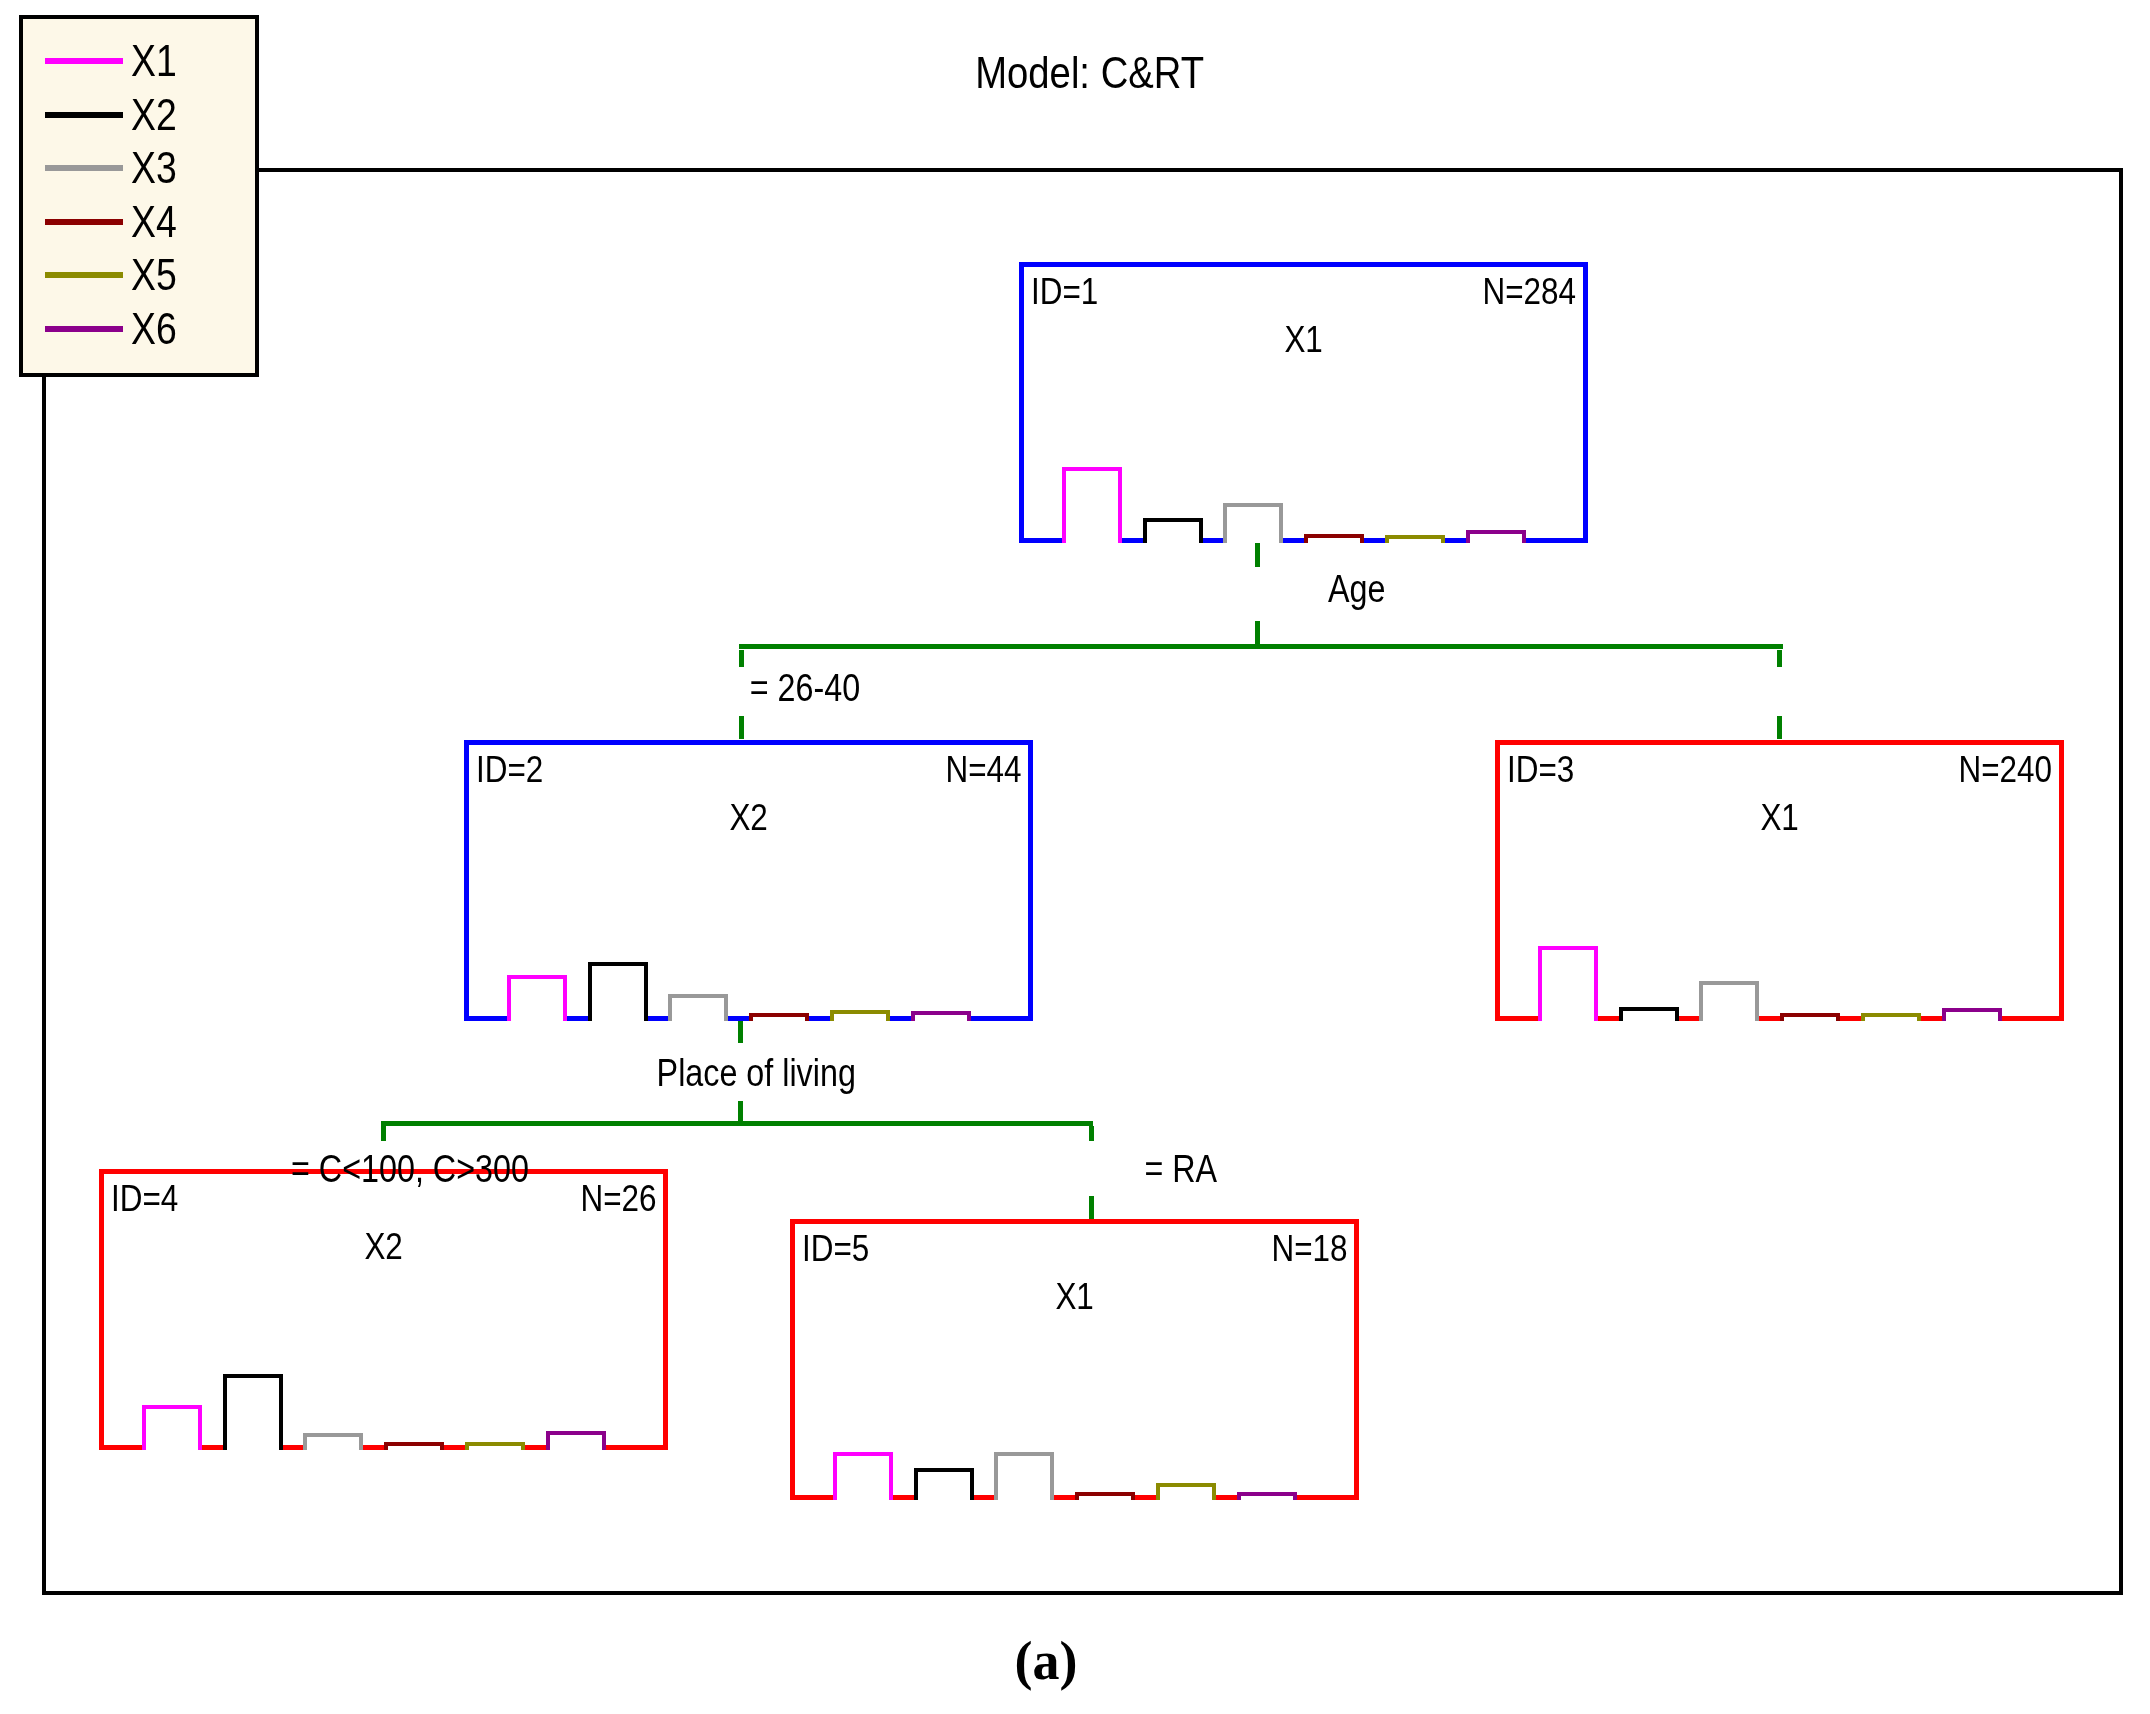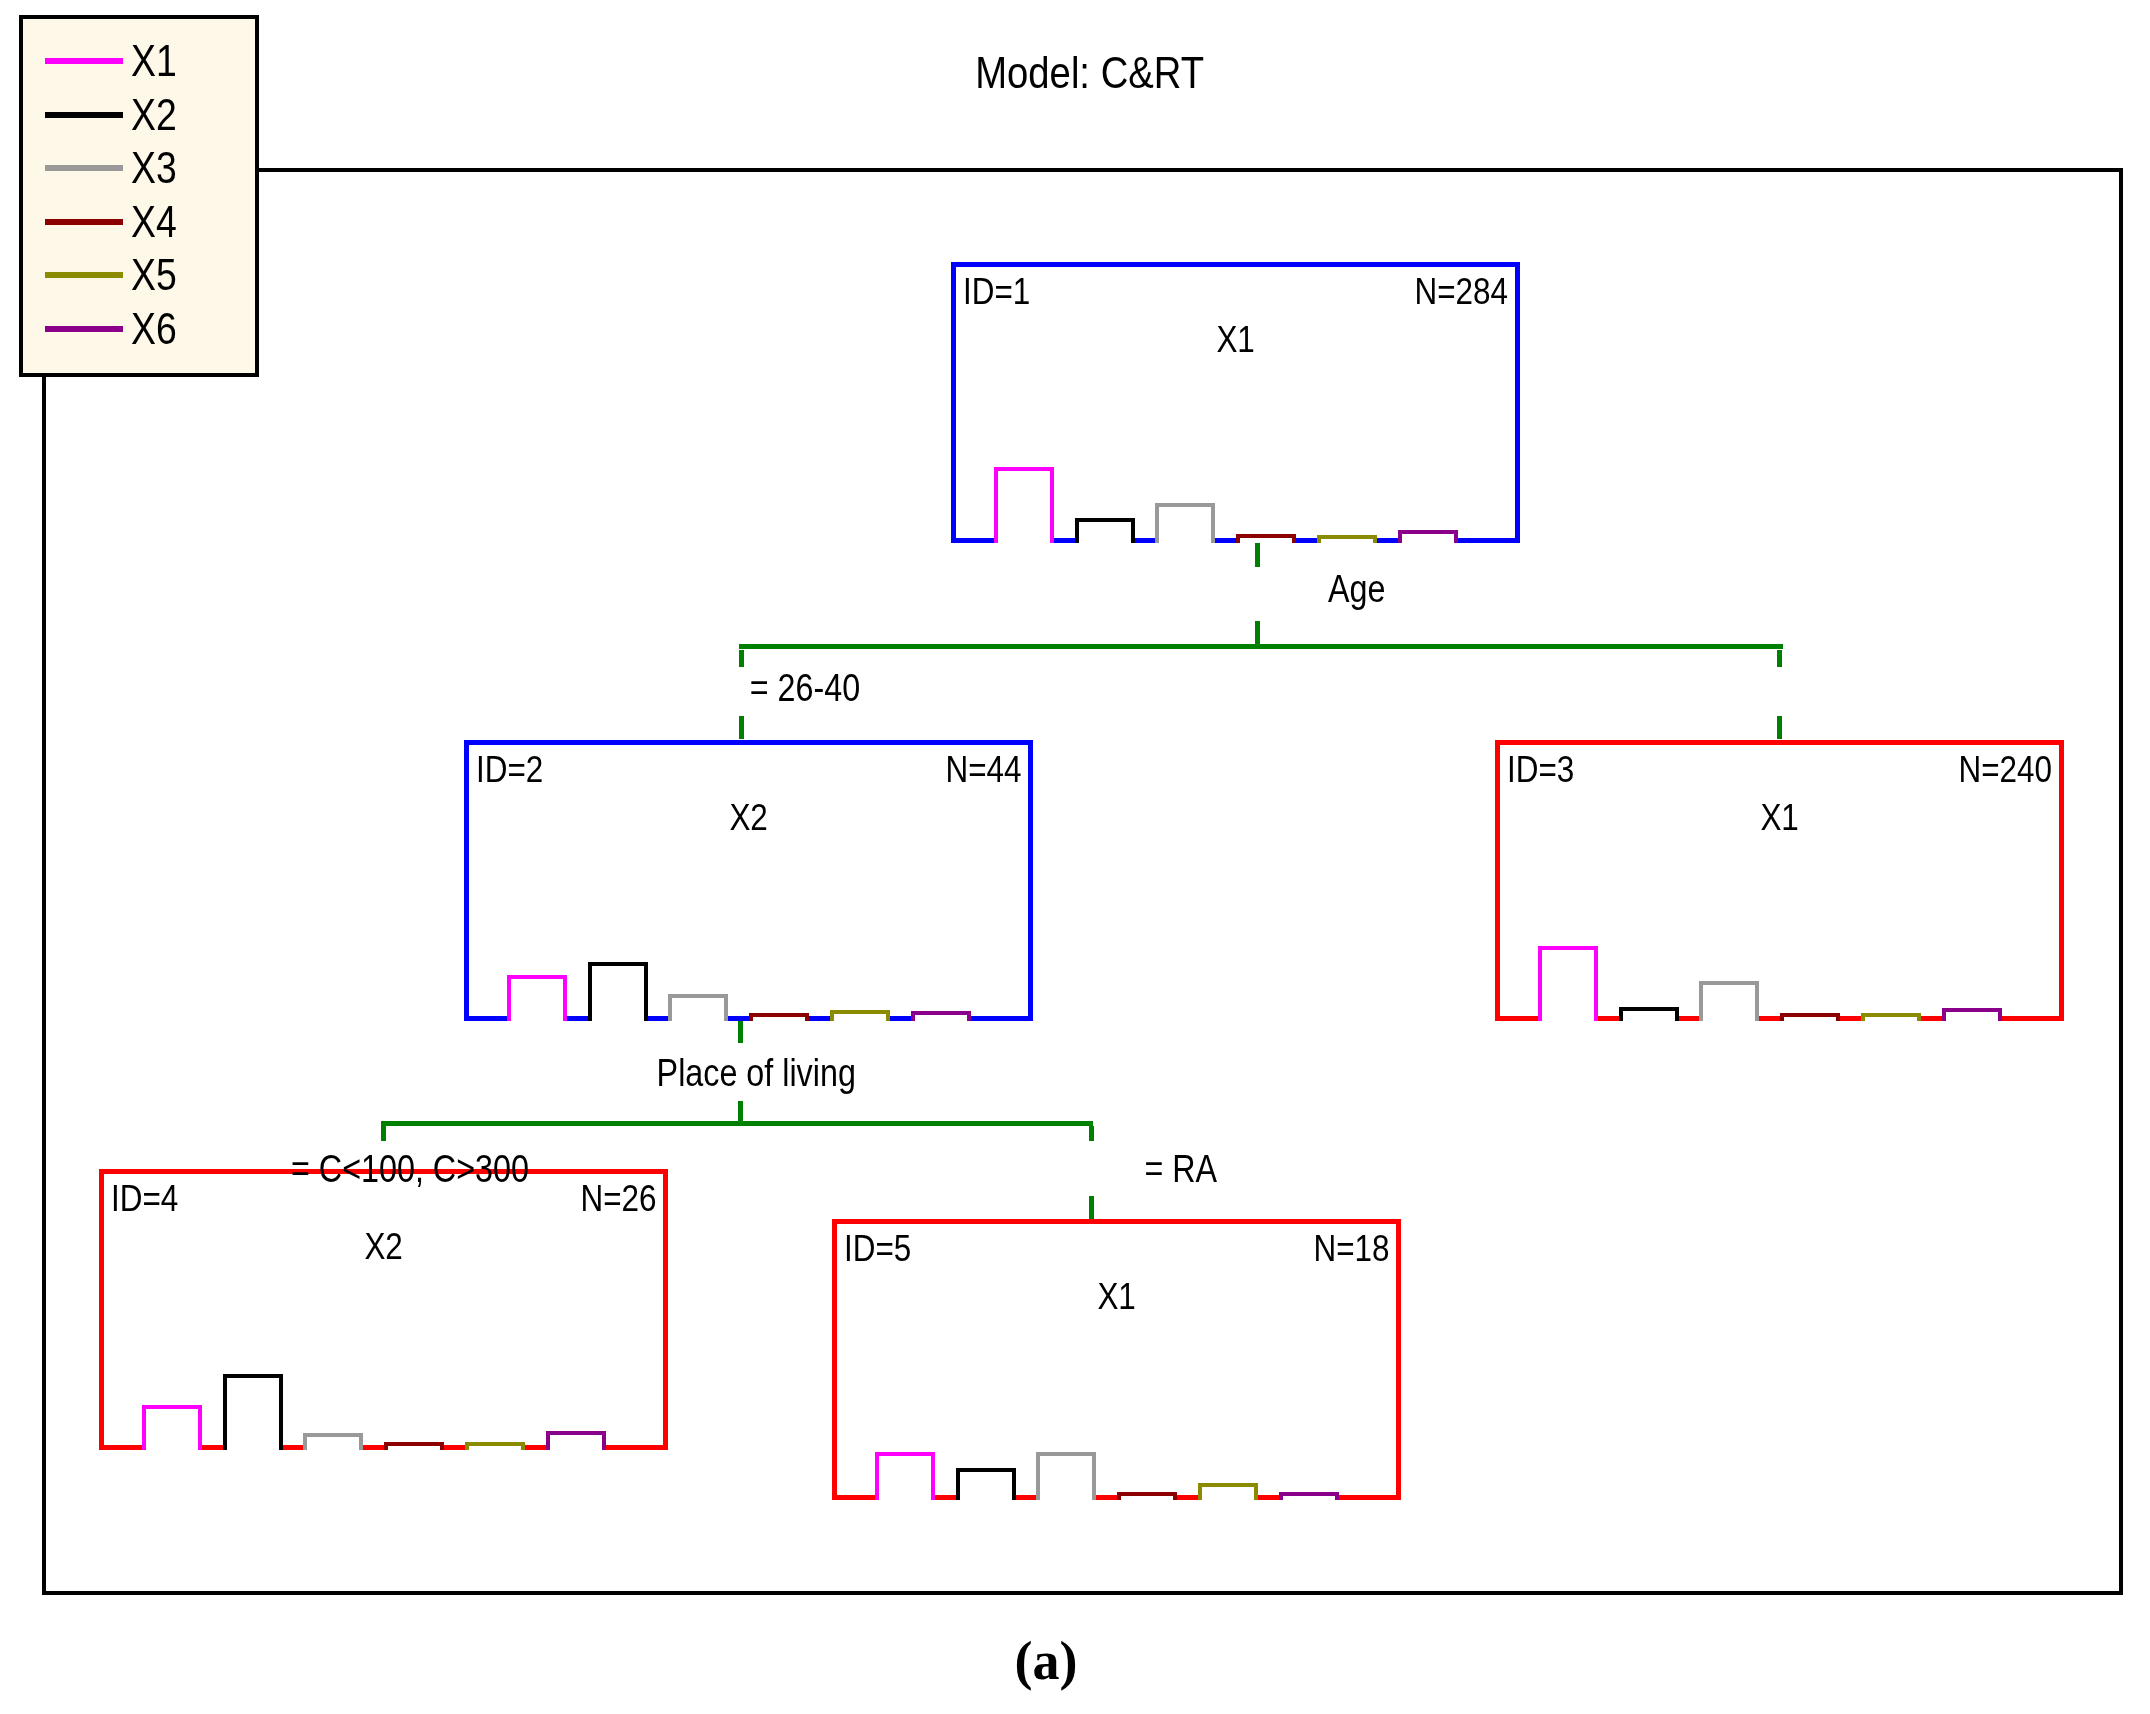--- a/index.html
+++ b/index.html
@@ -84,21 +84,21 @@
   <div class="clabel" style="left:608px;top:1052px;width:265px"><span class="cond">Place of living</span></div>
   <div class="vline" style="left: 738px; top: 1101px; height: 20px; background: rgb(0, 128, 0);"></div>
   <div class="hline" style="left: 381px; top: 1121px; width: 712px; background: rgb(0, 128, 0);"></div>
   <div class="vline" style="left: 381px; top: 1126px; height: 14.6px; background: rgb(0, 128, 0);"></div>
   <div class="vline" style="left: 1089px; top: 1126px; height: 14.6px; background: rgb(0, 128, 0);"></div>
   <div class="clabel" style="left:219px;top:1148px;width:331px"><span class="cond">= C&lt;100, C&gt;300</span></div>
   <div class="clabel" style="left:959px;top:1148px;width:265px"><span class="cond">= RA</span></div>
   <div class="vline" style="left: 381px; top: 1196px; height: 23px; background: rgb(0, 128, 0);"></div>
   <div class="vline" style="left: 1089px; top: 1196px; height: 23px; background: rgb(0, 128, 0);"></div>
 
-  <div class="node" style="left: 951px; top: 262px; border-color: rgb(0, 0, 255);">
+  <div class="node" style="left: 1019px; top: 262px; border-color: rgb(0, 0, 255);">
     <span class="nid">ID=1</span>
     <span class="nn">N=284</span>
     <div class="nvar"><span class="cond">X1</span></div>
     <div class="bar b0" style="height: 76px; border-color: rgb(255, 0, 255);"></div>
     <div class="bar b1" style="height: 25px; border-color: rgb(0, 0, 0);"></div>
     <div class="bar b2" style="height: 40px; border-color: rgb(153, 153, 153);"></div>
     <div class="bar b3" style="height: 8.6px; border-color: rgb(139, 0, 0);"></div>
     <div class="bar b4" style="height: 7.3px; border-color: rgb(139, 139, 0);"></div>
     <div class="bar b5" style="height: 12.6px; border-color: rgb(139, 0, 139);"></div>
   </div>
@@ -132,21 +132,21 @@
     <span class="nn">N=26</span>
     <div class="nvar"><span class="cond">X2</span></div>
     <div class="bar b0" style="height: 45px; border-color: rgb(255, 0, 255);"></div>
     <div class="bar b1" style="height: 76px; border-color: rgb(0, 0, 0);"></div>
     <div class="bar b2" style="height: 17px; border-color: rgb(153, 153, 153);"></div>
     <div class="bar b3" style="height: 7.3px; border-color: rgb(139, 0, 0);"></div>
     <div class="bar b4" style="height: 7.3px; border-color: rgb(139, 139, 0);"></div>
     <div class="bar b5" style="height: 18.5px; border-color: rgb(139, 0, 139);"></div>
   </div>
 
-  <div class="node" style="left: 832px; top: 1219px; border-color: rgb(255, 0, 0);">
+  <div class="node" style="left: 790px; top: 1219px; border-color: rgb(255, 0, 0);">
     <span class="nid">ID=5</span>
     <span class="nn">N=18</span>
     <div class="nvar"><span class="cond">X1</span></div>
     <div class="bar b0" style="height: 48px; border-color: rgb(255, 0, 255);"></div>
     <div class="bar b1" style="height: 32px; border-color: rgb(0, 0, 0);"></div>
     <div class="bar b2" style="height: 48px; border-color: rgb(153, 153, 153);"></div>
     <div class="bar b3" style="height: 7.3px; border-color: rgb(139, 0, 0);"></div>
     <div class="bar b4" style="height: 17px; border-color: rgb(139, 139, 0);"></div>
     <div class="bar b5" style="height: 7.3px; border-color: rgb(139, 0, 139);"></div>
   </div>

